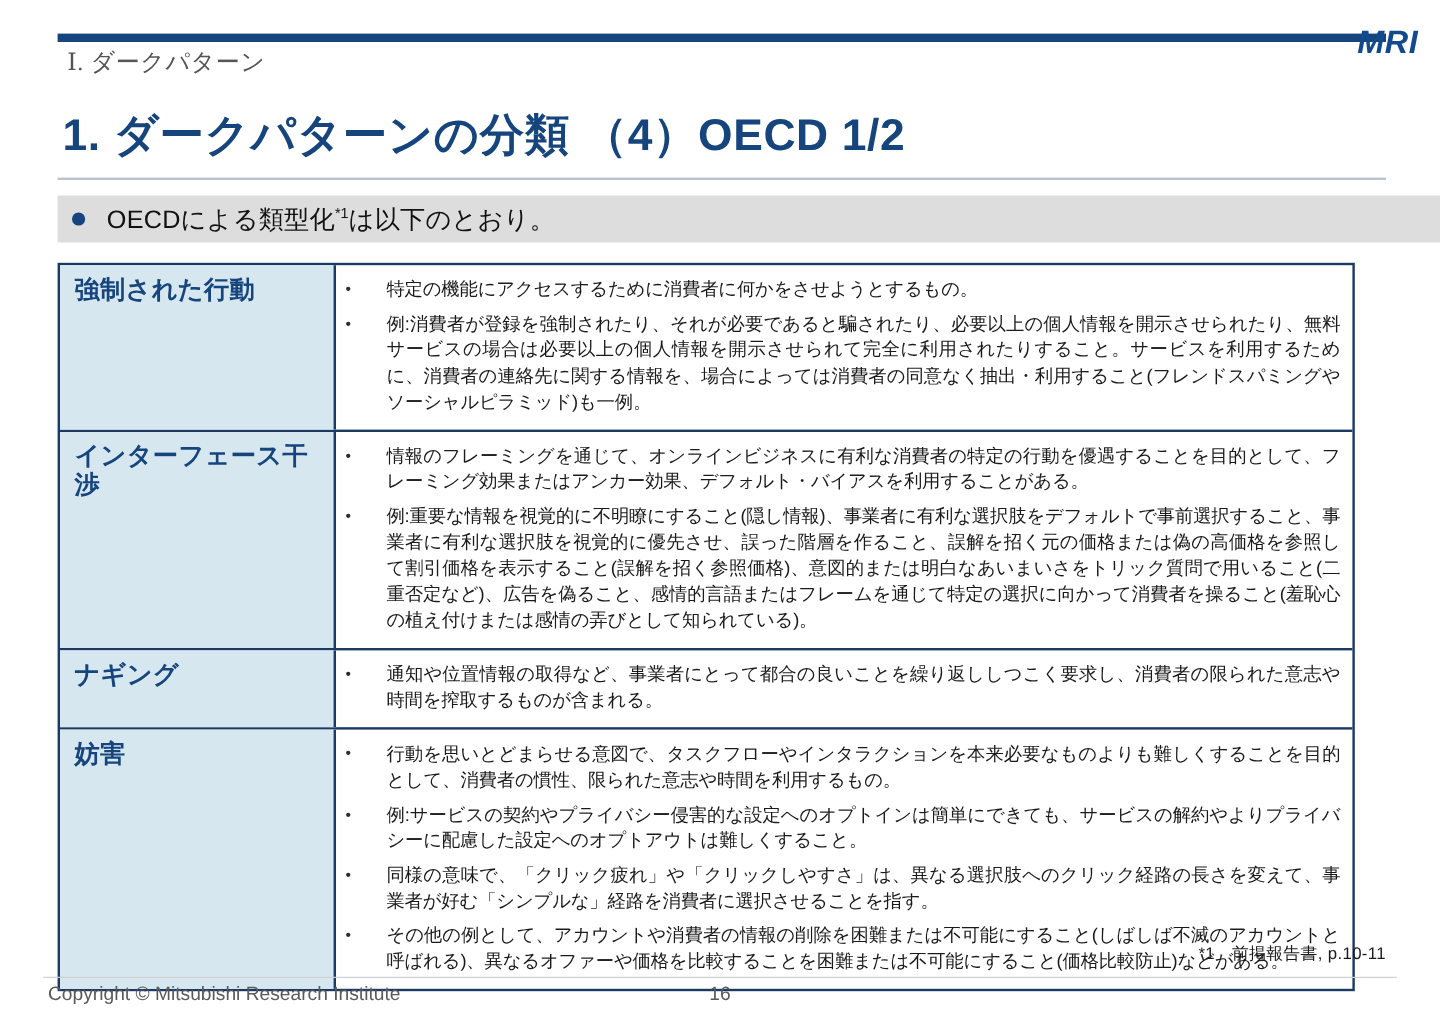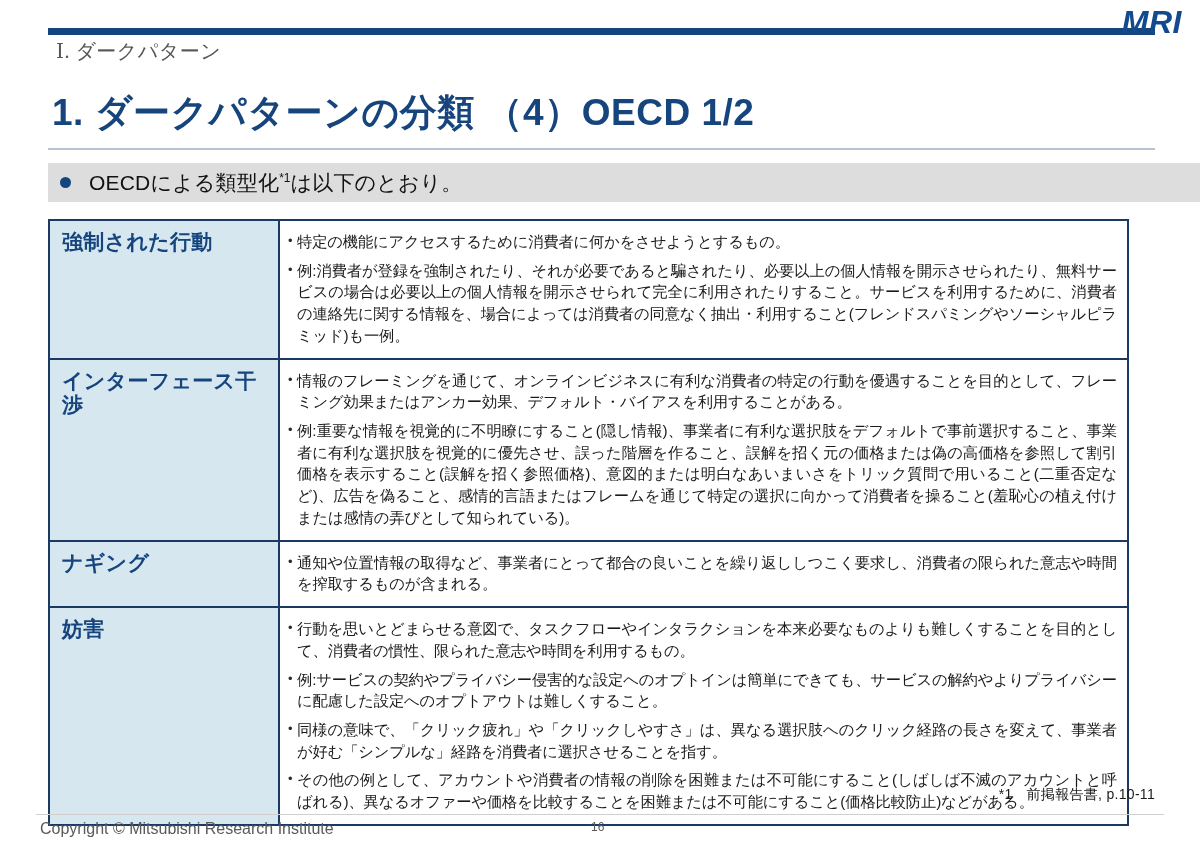--- a/index.html
+++ b/index.html
@@ -30,22 +30,22 @@
     left: 56px;
     top: 38px;
     font-size: 20px;
     color: #555555;
     letter-spacing: 0.5px;
     font-family: "Liberation Serif", "DejaVu Serif", serif;
   }
   .logo {
     position: absolute;
     right: 18px;
-    top: 4px;
-    font-size: 32px;
+    top: 20px;
+    font-size: 27px;
     font-weight: bold;
     font-style: italic;
     color: #134a8e;
     letter-spacing: 0.5px;
   }
 
   
   .slide-title {
     position: absolute;
     left: 52px;
@@ -145,21 +145,21 @@
   }
   .bullet-item:first-child { margin-top: 3px; }
   .bullet-item:last-child { margin-bottom: 3px; }
   .bullet-dot {
     flex: none;
     width: 9px;
     color: #2b2b2b;
     font-size: 13px;
     line-height: 1.5;
   }
-  .bullet-text { flex: 1 1 auto; }
+  .bullet-text { flex: 1 1 auto; margin-left: 25px; }
 
   
   .footnote {
     position: absolute;
     right: 45px;
     top: 786px;
     font-size: 14px;
     color: #1a1a1a;
     letter-spacing: 0.3px;
   }
@@ -176,21 +176,21 @@
     position: absolute;
     left: 40px;
     top: 820px;
     font-size: 16px;
     color: #5a5a5a;
   }
   .page-number {
     position: absolute;
     left: 591px;
     top: 820px;
-    font-size: 12px;
+    font-size: 16px;
     color: #5a5a5a;
   }
 </style>
 </head>
 <body>
 
 <div class="header-rule"></div>
 <div class="breadcrumb">Ⅰ. ダークパターン</div>
 <div class="logo">MRI</div>
 

